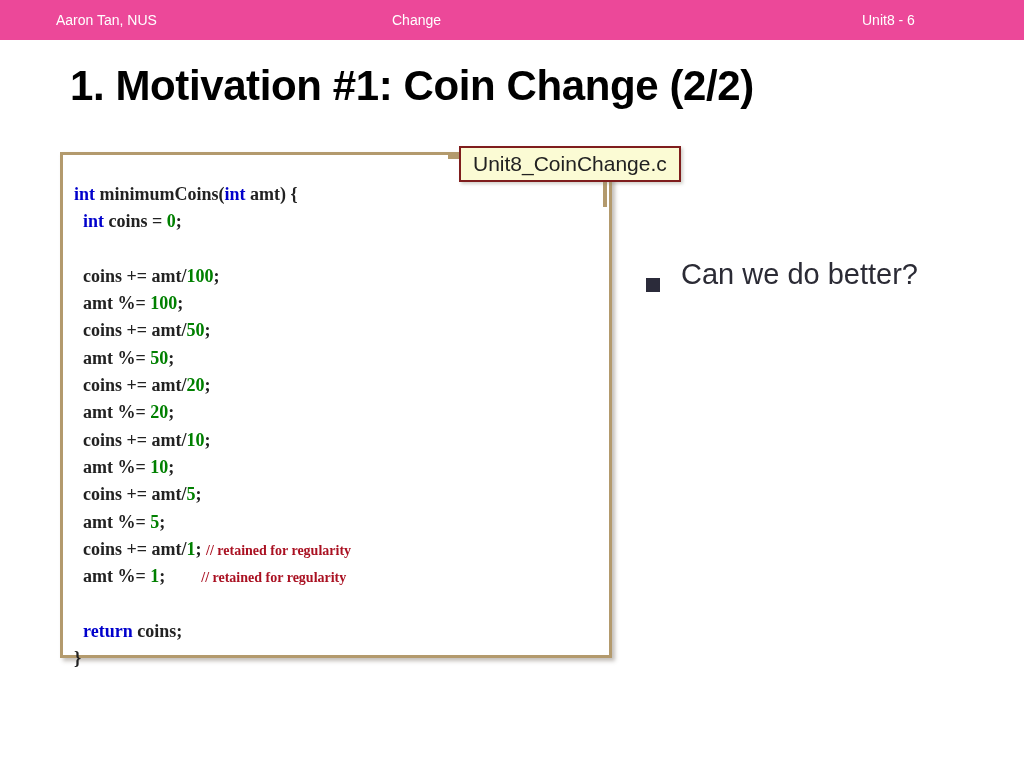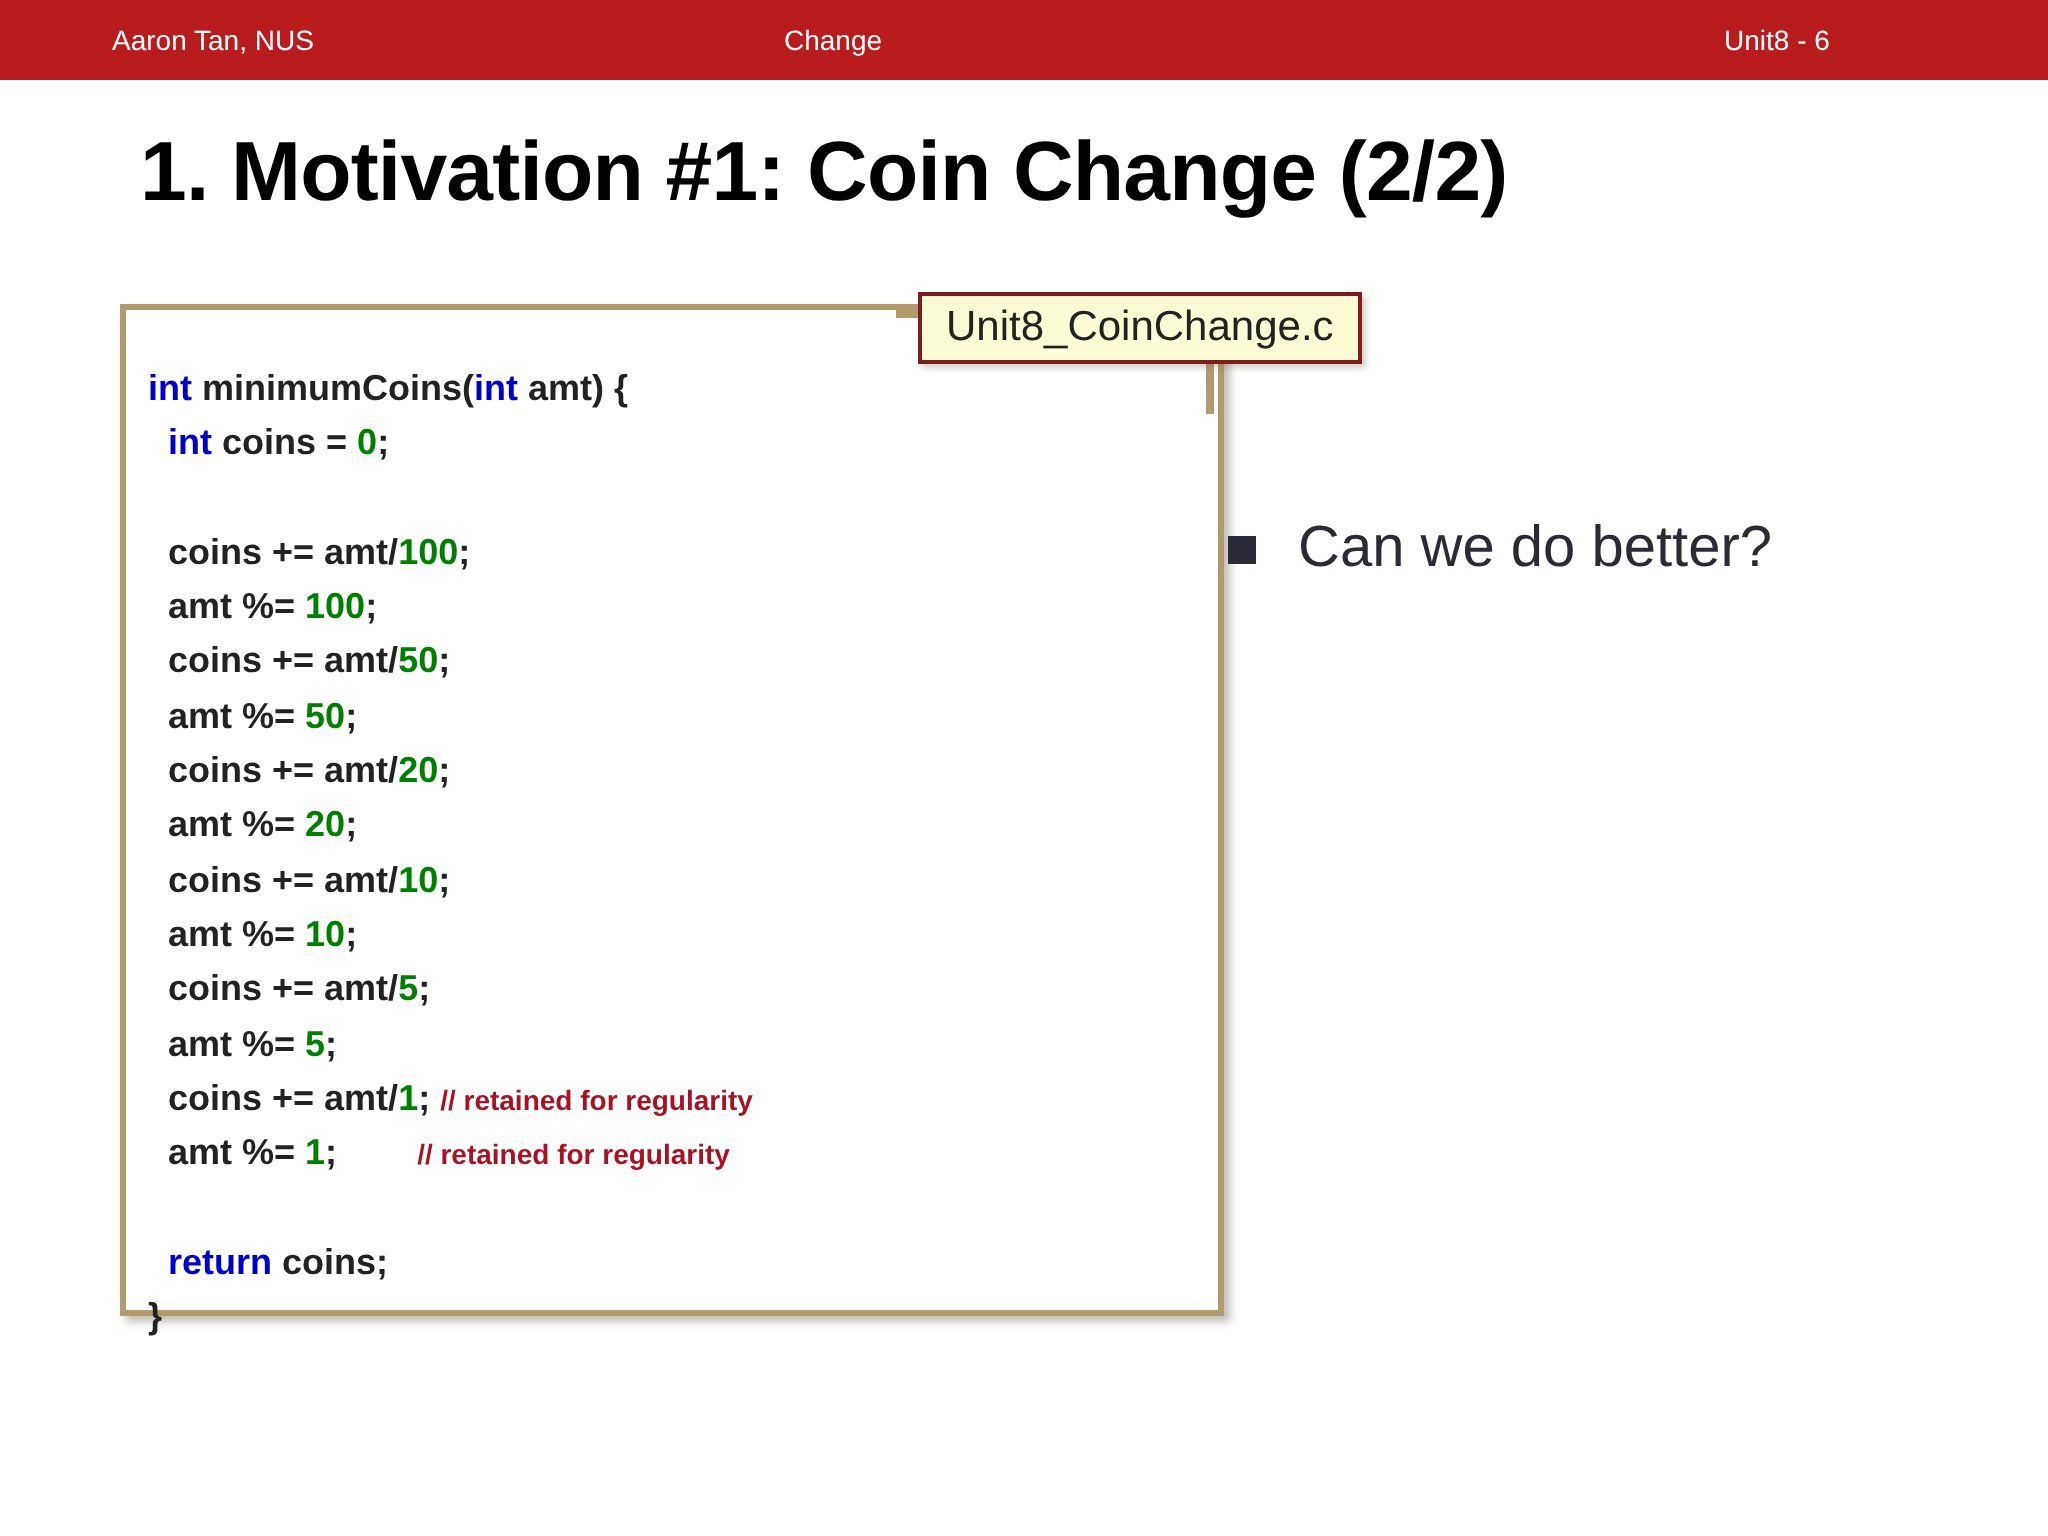--- a/index.html
+++ b/index.html
@@ -15,21 +15,21 @@
     position: relative;
   }
 
   
   #header-bar {
     position: absolute;
     left: 0;
     top: 0;
     width: 1024px;
     height: 40px;
-    background: #b91c1c;
+    background: #ec4899;
   }
   #header-bar .hdr-text {
     position: absolute;
     color: #ffffff;
     font-size: 14px;
     font-family: "Liberation Sans", sans-serif;
     white-space: nowrap;
     top: 12px;
   }
   #header-author { left: 56px; }
@@ -58,21 +58,21 @@
     height: 506px;
     background: #ffffff;
     border: 3px solid #b39a6d;
     box-shadow: 3px 3px 4px rgba(120,110,100,0.45);
     box-sizing: border-box;
   }
   #code-listing {
     position: absolute;
     left: 11px;
     top: 8px;
-    font-family: Liberation Sans, sans-serif;
+    font-family: Liberation Serif, serif;
     font-size: 18px;
     line-height: 27.3px;
     color: #222222;
     font-weight: bold;
     white-space: pre;
   }
   #code-listing .line { display: block; height: 27.3px; }
   #code-listing .kw   { color: #0000cc; }
   #code-listing .num  { color: #008000; }
   #code-listing .cmt  { color: #aa1122; font-size: 14px; }
@@ -111,24 +111,24 @@
   #callout-stub-bottom {
     left: 603px;
     top: 181px;
     width: 4px;
     height: 26px;
   }
 
   
   #bullet-row {
     position: absolute;
-    left: 614px;
+    left: 646px;
     top: 256px;
     display: flex;
-    align-items: flex-start;
+    align-items: flex-end;
   }
   #bullet-marker {
     width: 14px;
     height: 14px;
     background: #2b2b3a;
     margin-top: 12px;
     flex: 0 0 auto;
   }
   #bullet-text {
     margin-left: 21px;

